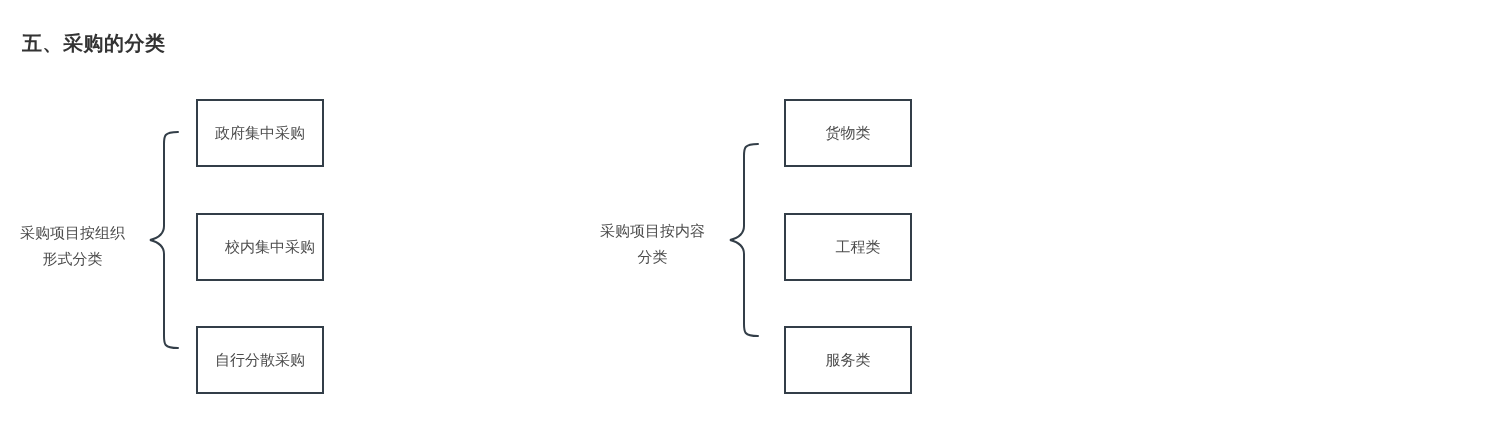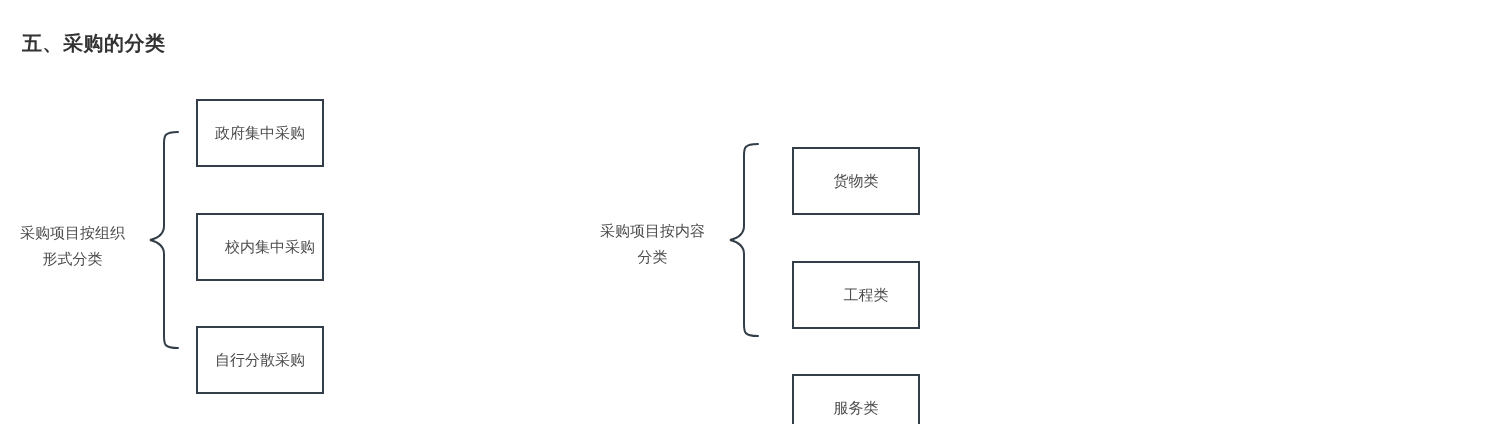--- a/index.html
+++ b/index.html
@@ -76,21 +76,21 @@
     height: 68px;
     border: 2px solid #333e48;
     background: #ffffff;
     box-sizing: border-box;
     display: flex;
     align-items: center;
     justify-content: center;
     text-align: center;
   }
   #group-organization-form .node-box { left: 196px; }
-  #group-content-type .node-box      { left: 212px; margin-top: 48px; }
+  #group-content-type .node-box      { left: 204px; }
 
   .node-box.pos-1 { top: 99px; }
   .node-box.pos-2 { top: 213px; padding-left: 20px; }
   .node-box.pos-3 { top: 326px; }
 
   .node-label {
     font-size: 15px;
     line-height: 24px;
     color: #4d4d4d;
     width: 96px;

